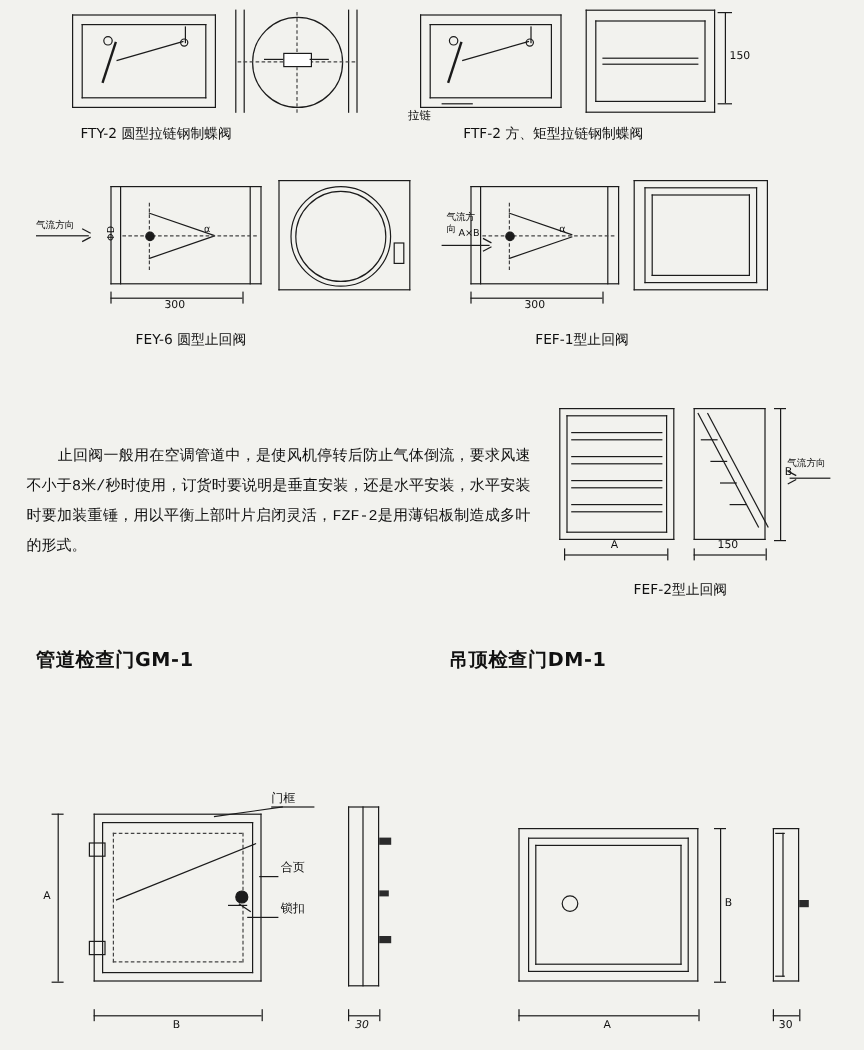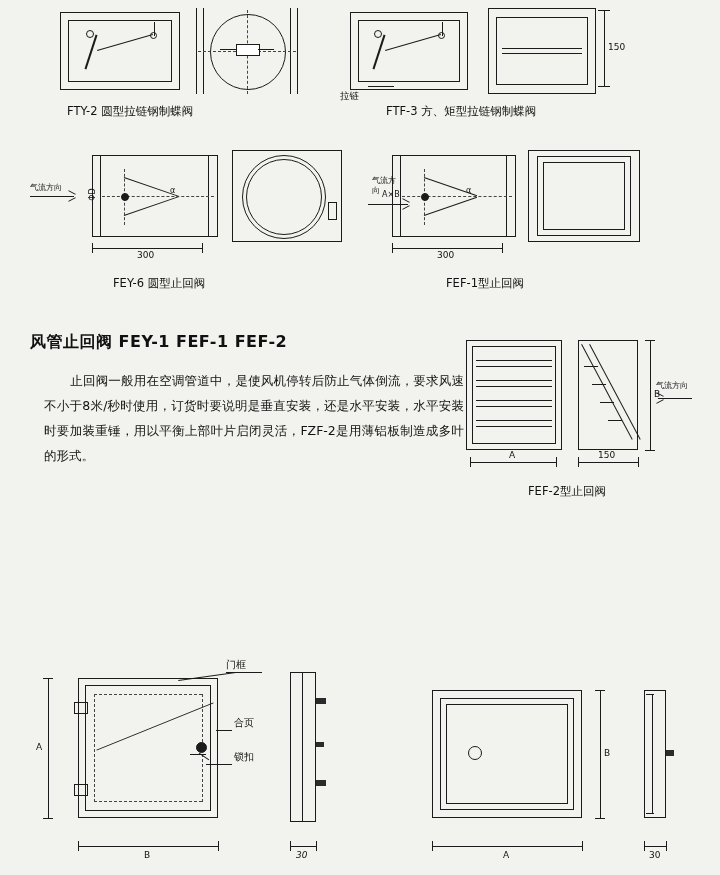--- a/index.html
+++ b/index.html
@@ -101,21 +101,21 @@
     <div class="ln v" style="left:99px;top:9px;height:68px;"></div>
     <div class="ln h" style="left:14px;top:40px;width:80px;"></div>
     <div class="ln h" style="left:14px;top:45px;width:80px;"></div>
   </div>
 
   <div class="ln v" style="left:604px;top:10px;height:76px;"></div>
   <div class="ln h" style="left:598px;top:10px;width:12px;"></div>
   <div class="ln h" style="left:598px;top:86px;width:12px;"></div>
   <div class="dimtxt" style="left:608px;top:42px;">150</div>
 
-  <div class="caption" style="left:386px;top:104px;">FTF-3 方、矩型拉链钢制蝶阀</div>
+  <div class="caption" style="left:386px;top:104px;">FTF-2 方、矩型拉链钢制蝶阀</div>
 
   <div class="fig" style="left:78px;top:155px;width:140px;height:82px;">
     <div class="ln h" style="left:14px;top:0;width:126px;"></div>
     <div class="ln h" style="left:14px;top:81px;width:126px;"></div>
     <div class="ln v" style="left:14px;top:0;height:82px;"></div>
     <div class="ln v" style="left:22px;top:0;height:82px;"></div>
     <div class="ln v" style="left:130px;top:0;height:82px;"></div>
     <div class="ln v" style="left:139px;top:0;height:82px;"></div>
 
     <div class="ln" style="left:46px;top:22px;width:58px;height:1px;transform:rotate(19deg);transform-origin:left center;"></div>
@@ -182,22 +182,21 @@
     <div class="ln v" style="left:9px;top:6px;height:80px;"></div>
     <div class="ln v" style="left:102px;top:6px;height:80px;"></div>
     <div class="ln h" style="left:15px;top:12px;width:82px;"></div>
     <div class="ln h" style="left:15px;top:79px;width:82px;"></div>
     <div class="ln v" style="left:15px;top:12px;height:68px;"></div>
     <div class="ln v" style="left:96px;top:12px;height:68px;"></div>
   </div>
 
   <div class="caption" style="left:446px;top:276px;">FEF-1型止回阀</div>
 
-  <div class="sec-title" style="left:30px;top:332px;">风管止回阀  FEY-1   FEF-1  FEF-2</div>
-  <div class="para" style="left:44px;top:368px;width:420px;">
+  <div class="para" style="left:22px;top:368px;width:420px;font-family:Liberation Mono, monospace;">
     <span class="indent"></span><span>止回阀一般用在空调管道中，是使风机停转后防止气体倒流，要求风速不小于8米/秒时使用，订货时要说明是垂直安装，还是水平安装，水平安装时要加装重锤，用以平衡上部叶片启闭灵活，FZF-2是用薄铝板制造成多叶的形式。</span>
   </div>
 
   <div class="fig" style="left:466px;top:340px;width:96px;height:110px;">
     <div class="ln h" style="left:0;top:0;width:96px;"></div>
     <div class="ln h" style="left:0;top:109px;width:96px;"></div>
     <div class="ln v" style="left:0;top:0;height:110px;"></div>
     <div class="ln v" style="left:95px;top:0;height:110px;"></div>
     <div class="ln h" style="left:6px;top:6px;width:84px;"></div>
     <div class="ln v" style="left:6px;top:6px;height:98px;"></div>
@@ -241,21 +240,23 @@
   <div class="ln v" style="left:638px;top:457px;height:10px;"></div>
   <div class="dimtxt" style="left:598px;top:450px;">150</div>
 
   <div class="lbl" style="left:656px;top:380px;font-size:8px;">气流方向</div>
   <div class="ln h" style="left:658px;top:398px;width:34px;"></div>
   <div class="ln" style="left:656px;top:394px;width:8px;height:1px;transform:rotate(28deg);"></div>
   <div class="ln" style="left:656px;top:401px;width:8px;height:1px;transform:rotate(-28deg);"></div>
 
   <div class="caption" style="left:528px;top:484px;">FEF-2型止回阀</div>
 
-
+  <div class="sec-title" style="left:30px;top:540px;">管道检查门GM-1</div>
+
+  <div class="sec-title" style="left:374px;top:540px;">吊顶检查门DM-1</div>
 
   <div class="fig" style="left:78px;top:678px;width:140px;height:140px;">
     <div class="ln h" style="left:0;top:0;width:140px;"></div>
     <div class="ln h" style="left:0;top:139px;width:140px;"></div>
     <div class="ln v" style="left:0;top:0;height:140px;"></div>
     <div class="ln v" style="left:139px;top:0;height:140px;"></div>
     <div class="ln h" style="left:7px;top:7px;width:126px;"></div>
     <div class="ln h" style="left:7px;top:132px;width:126px;"></div>
     <div class="ln v" style="left:7px;top:7px;height:126px;"></div>
     <div class="ln v" style="left:132px;top:7px;height:126px;"></div>

